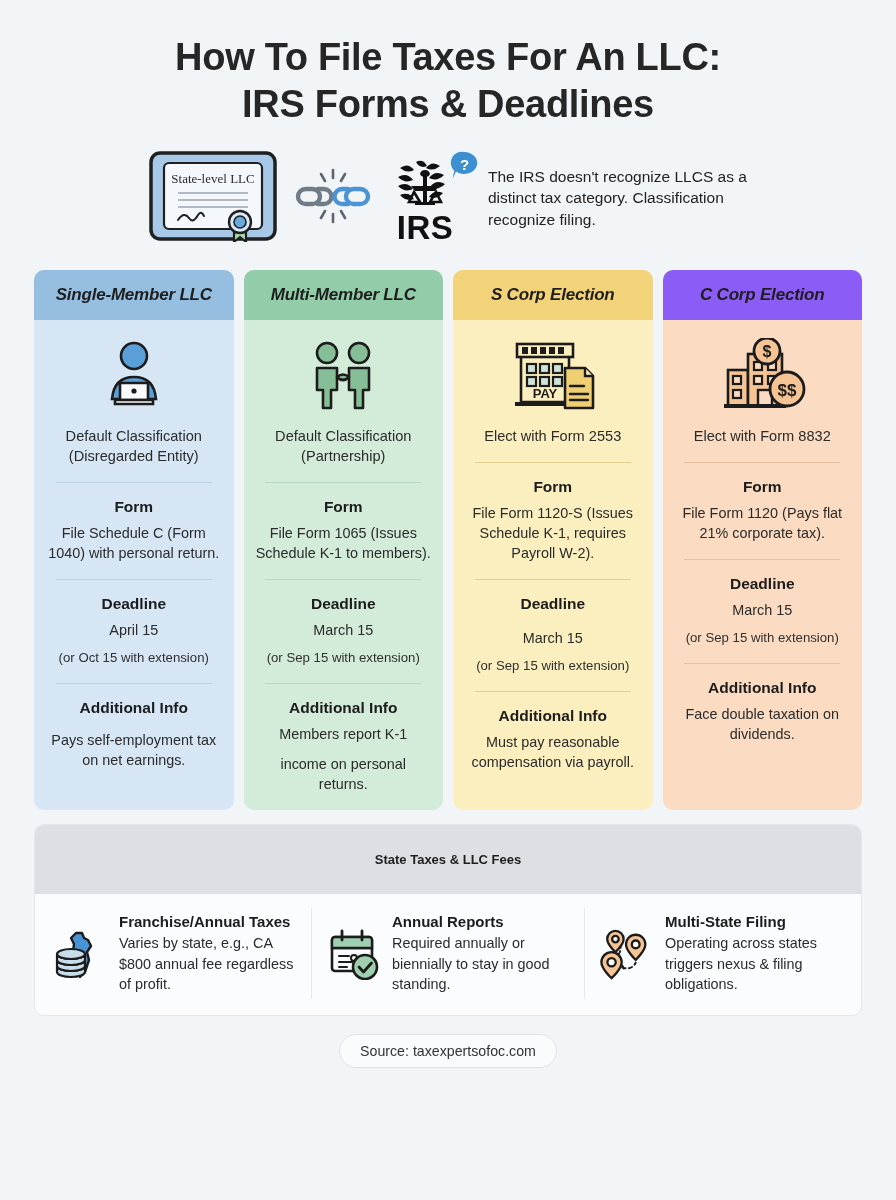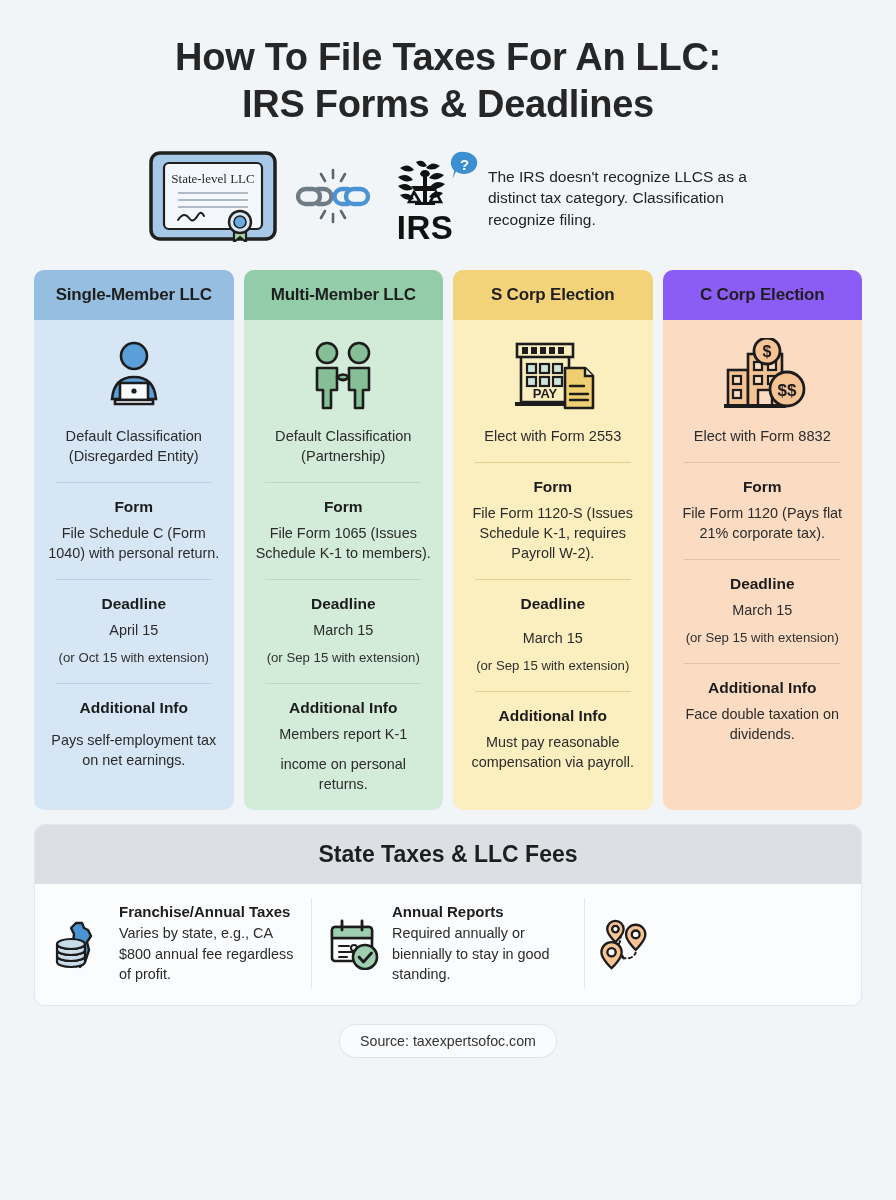--- a/index.html
+++ b/index.html
@@ -57,20 +57,21 @@
     border-radius: 10px;
     overflow: hidden;
     display: flex; flex-direction: column;
   }
   .col-head {
     padding: 14px 8px; text-align: center;
     font-weight: bold; font-size: 17px; line-height: 22px;
     color: #1e1e1e;
     font-family: "Liberation Sans Narrow", "Liberation Sans", sans-serif;
     letter-spacing: -0.2px;
+    font-style: italic;
   }
   .col-body {
     flex: 1; padding: 14px 11px 16px;
     display: flex; flex-direction: column; align-items: center;
   }
   .icon-slot { height: 86px; display: flex; align-items: center; justify-content: center; margin-bottom: 6px; }
   .lead {
     font-size: 14.6px; line-height: 20px; text-align: center; color: #2b2b2b;
   }
   .divider { width: 88%; height: 1px; margin: 16px 0 14px; }
@@ -83,22 +84,22 @@
 
   
   .state-box {
     margin: 14px 34px 0;
     border-radius: 10px; overflow: hidden;
     border: 1px solid #e3e7eb;
     background: #fbfcfd;
   }
   .state-head {
     background: #dcdfe3;
-    text-align: center; padding: 16px 10px;
-    font-weight: bold; font-size: 23px; color: #1e1e1e;
+    text-align: center; padding: 27px 10px;
+    font-weight: bold; font-size: 13px; color: #1e1e1e;
     font-family: "Liberation Sans Narrow", "Liberation Sans", sans-serif;
   }
   .state-cols { display: flex; padding: 14px 4px 16px; }
   .state-col {
     flex: 1 1 0; min-width: 0; display: flex; gap: 10px;
     padding: 4px 14px; align-items: flex-start;
   }
   .state-col + .state-col { border-left: 1px solid #e4e8ec; }
   .sc-icon { flex: none; width: 56px; display: flex; align-items: center; justify-content: center; padding-top: 16px; }
   .sc-text { flex: 1; min-width: 0; }
@@ -394,19 +395,23 @@
             <path d="M38 6 a10 10 0 0 1 10 10 C48 22.5 38 32 38 32 S28 22.5 28 16 A10 10 0 0 1 38 6z" fill="#f6c395"></path>
             <circle cx="38" cy="16" r="4" fill="#fbfcfd"></circle>
           </g>
           <g stroke="#1c1c1c" stroke-width="2.4">
             <path d="M13 24 a10.5 10.5 0 0 1 10.5 10.5 C23.5 41.5 13 51 13 51 S2.5 41.5 2.5 34.5 A10.5 10.5 0 0 1 13 24z" fill="#f6c395"></path>
             <circle cx="13" cy="34.5" r="4.3" fill="#fbfcfd"></circle>
           </g>
           <path d="M24 40 q10 3 14 -5" fill="none" stroke="#1c1c1c" stroke-width="2" stroke-dasharray="3.5 3.5" stroke-linecap="round"></path>
         </svg>
       </div>
+      <div class="sc-text">
+        <div class="sc-title">Multi-State Filing</div>
+        <div class="sc-body">Operating across states triggers nexus &amp; filing obligations.</div>
+      </div>
     </div>
   </div>
 </div>
 
 <div class="footer">
   <span class="src-pill">Source: taxexpertsofoc.com</span>
 </div>
 
 </body></html>

